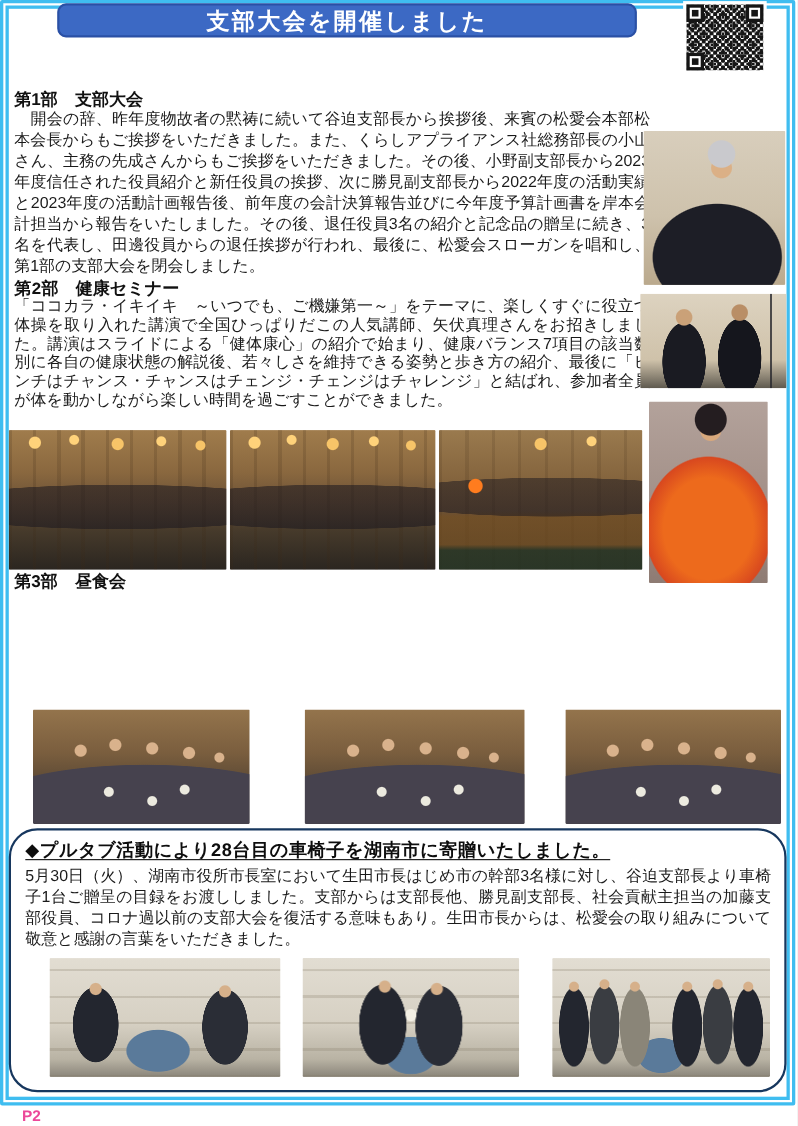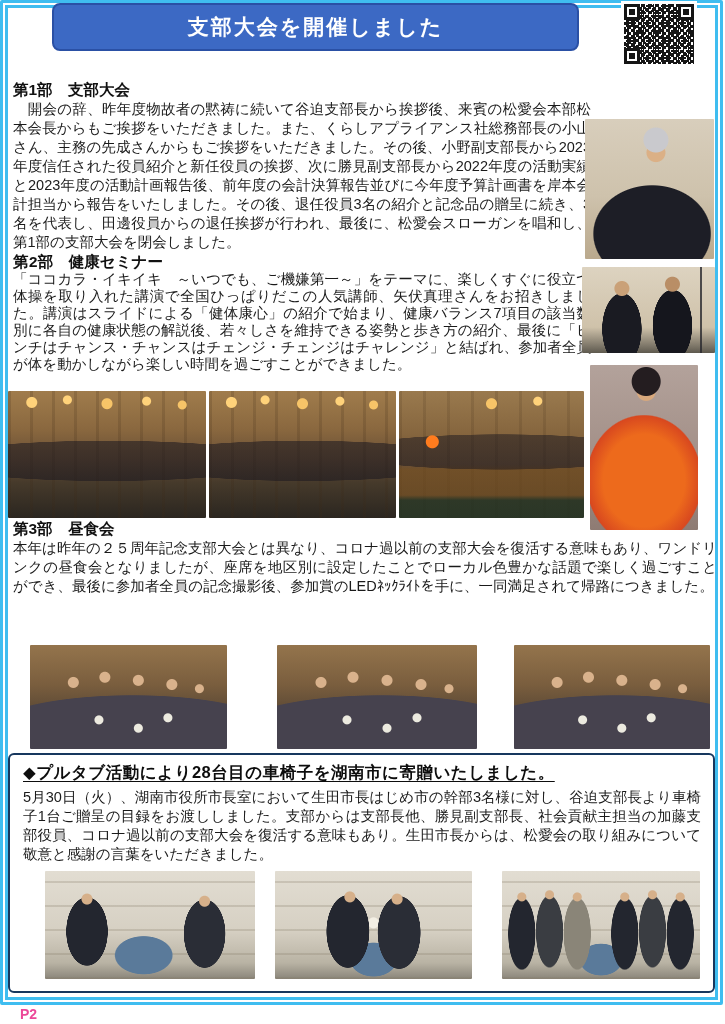--- a/index.html
+++ b/index.html
@@ -3,21 +3,21 @@
 <meta charset="utf-8">
 <style>
   html,body{margin:0;padding:0;background:#e9e9e9;}
   .page{
     position:relative;width:725px;height:1024px;margin:0 auto;background:#fff;
     font-family:"Liberation Sans","DejaVu Sans",sans-serif;color:#1a1a1a;overflow:hidden;
   }
   .frame{position:absolute;left:0;top:0;width:723px;height:1005px;box-sizing:border-box;
     border:8px double #3fbdf0;border-radius:2px;}
   
-  .banner{position:absolute;left:52px;top:3px;width:527px;height:48px;box-sizing:border-box;
+  .banner{position:absolute;left:52px;top:3px;width:527px;height:31px;box-sizing:border-box;
     background:#3c69c4;border:2px solid #2a50a5;border-radius:8px;z-index:3;
     display:flex;align-items:center;justify-content:center;}
   .banner span{color:#fff;font-size:21px;font-weight:bold;letter-spacing:2px;}
   
   .qr-block{position:absolute;left:596px;top:4px;width:126px;text-align:center;z-index:3;}
   .qr{position:relative;width:70px;height:60px;margin:0 auto;background-color:#fff;
     background:
       repeating-conic-gradient(#161616 0% 25%, transparent 0% 50%) 0px 0px/7px 7px,
       repeating-conic-gradient(#161616 0% 25%, #fff 0% 50%) 2px 3px/5px 5px;
     outline:3px solid #fff;}
@@ -88,21 +88,21 @@
     radial-gradient(circle at 55% 34%, #d9b28c 0 5px, transparent 6px),
     radial-gradient(circle at 72% 38%, #d9b28c 0 5px, transparent 6px),
     radial-gradient(circle at 86% 42%, #d9b28c 0 4px, transparent 5px),
     radial-gradient(circle at 35% 72%, #eceadf 0 4px, transparent 5px),
     radial-gradient(circle at 55% 80%, #eceadf 0 4px, transparent 5px),
     radial-gradient(circle at 70% 70%, #eceadf 0 4px, transparent 5px),
     radial-gradient(ellipse 74% 34% at 52% 82%, #46424e 0 98%, transparent 100%),
     linear-gradient(180deg,#94744c 0%,#7a5e3e 38%,#574634 68%,#39312a 100%);}
   
   .donation-box{position:absolute;left:8px;top:753px;width:707px;height:240px;box-sizing:border-box;
-    border:2.5px solid #17375e;border-radius:6px;padding:7px 13px;background:#fff;z-index:2;}
+    border:2.5px solid #17375e;border-radius:26px;padding:7px 13px;background:#fff;z-index:2;}
   .box-title{font-size:16.5px;font-weight:bold;color:#0d0d0d;text-decoration:underline;
     text-underline-offset:3px;letter-spacing:.5px;}
   .box-body{margin-top:4px;width:678px;font-size:14.5px;line-height:19px;text-align:justify;
     max-height:78px;overflow:hidden;}
   .office-row{display:flex;margin-top:7px;}
   .office-row .ph{height:108px;}
   .office1{background:
     radial-gradient(circle at 20% 26%, #d6b08a 0 5px, transparent 6px),
     radial-gradient(ellipse 10% 32% at 20% 56%, #23262f 0 98%, transparent 100%),
     radial-gradient(circle at 76% 28%, #d6b08a 0 5px, transparent 6px),
@@ -167,21 +167,20 @@
     <div class="ph hall" style="width:198px"></div>
     <div class="ph hall" style="width:187px"></div>
     <div class="ph hall v3" style="width:185px"></div>
   </div>
 
   <div class="ph speaker"></div>
   <div class="ph officers"></div>
   <div class="ph instructor"></div>
 
   <h2 class="sec" id="h3">第3部　昼食会</h2>
-  <p class="txt w-wide" id="p3">本年は昨年の２５周年記念支部大会とは異なり、コロナ過以前の支部大会を復活する意味もあり、ワンドリンクの昼食会となりましたが、座席を地区別に設定したことでローカル色豊かな話題で楽しく過ごすことができ、最後に参加者全員の記念撮影後、参加賞のLEDﾈｯｸﾗｲﾄを手に、一同満足されて帰路につきました。</p>
 
   <div class="row" id="lunch-row">
     <div class="ph lunch" style="width:197px"></div>
     <div class="ph lunch" style="width:200px;margin-left:50px"></div>
     <div class="ph lunch" style="width:196px;margin-left:37px"></div>
   </div>
 
   <div class="donation-box">
     <div class="box-title">◆プルタブ活動により28台目の車椅子を湖南市に寄贈いたしました。</div>
     <p class="box-body">5月30日（火）、湖南市役所市長室において生田市長はじめ市の幹部3名様に対し、谷迫支部長より車椅子1台ご贈呈の目録をお渡ししました。支部からは支部長他、勝見副支部長、社会貢献主担当の加藤支部役員、コロナ過以前の支部大会を復活する意味もあり。生田市長からは、松愛会の取り組みについて敬意と感謝の言葉をいただきました。</p>

